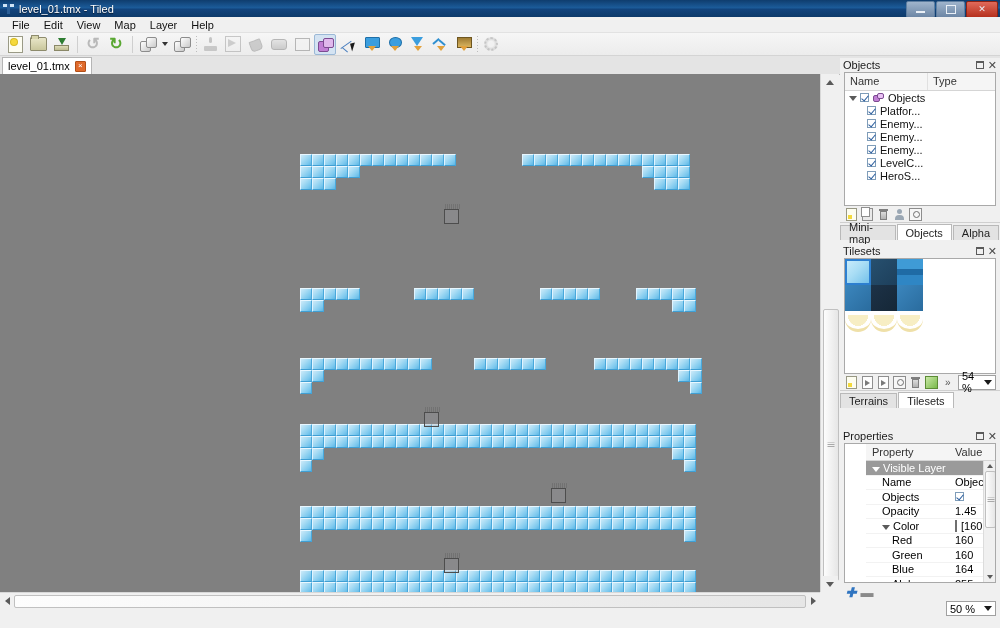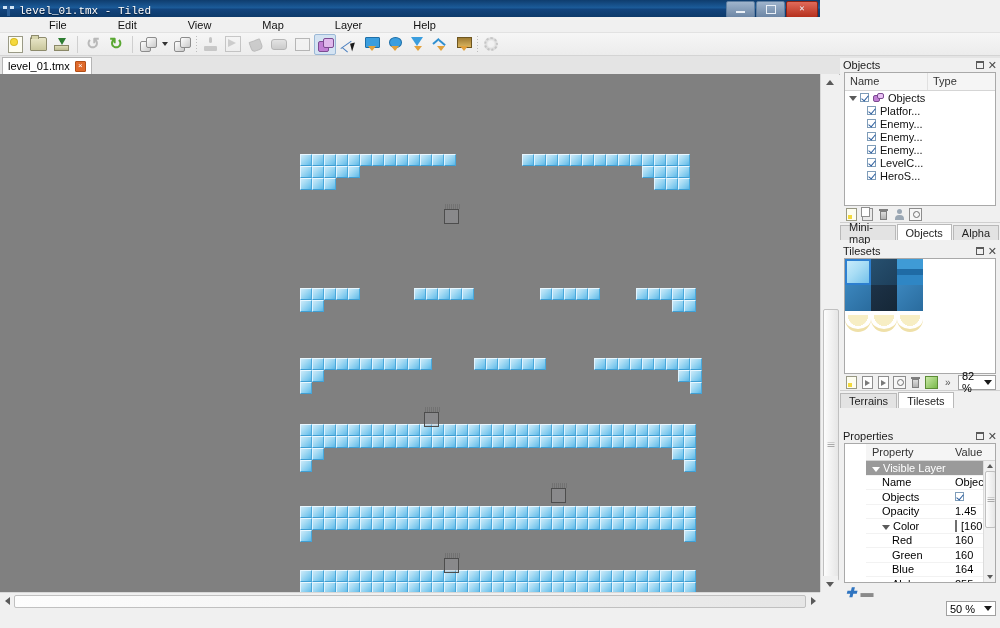--- a/index.html
+++ b/index.html
@@ -5,44 +5,44 @@
   html,body{margin:0;padding:0;}
   body{
     width:1000px;height:628px;overflow:hidden;
     font-family:"Liberation Sans", sans-serif;font-size:11px;
     color:#000;background:#f0f0f0;
   }
   #app{position:relative;width:1000px;height:628px;}
 
   
   .titlebar{
-    position:absolute;left:0;top:0;width:820px;height:17px;
+    position:absolute;left:0;top:0;width:1000px;height:17px;
     background:linear-gradient(to bottom,#0f3d6e 0%,#1b5b99 45%,#12447d 55%,#0d3a6a 100%);
-    display:flex;align-items:flex-end;font-family:Liberation Mono, monospace;
+    display:flex;align-items:center;
   }
   .tb-icon{width:12px;height:12px;margin:0 4px 0 3px;position:relative;flex:0 0 auto;}
   .tb-icon .t1{position:absolute;left:0;top:1px;width:11px;height:3px;background:#cfe4f5;}
   .tb-icon .t2{position:absolute;left:4px;top:1px;width:3px;height:10px;background:#2a5e97;}
   .tb-title{color:#fff;font-size:11px;text-shadow:0 1px 1px rgba(0,0,0,.6);}
   .tb-btns{position:absolute;right:2px;top:1px;display:flex;gap:1px;}
   .tb-btn{width:27px;height:15px;border:1px solid #5e7ea0;border-radius:2px;
     background:linear-gradient(to bottom,#9fb4cc,#6c86a5);
     display:flex;align-items:center;justify-content:center;color:#e8eef5;font-size:9px;}
   .tb-btn.close{background:linear-gradient(to bottom,#e06a5a,#b5301d);border-color:#8e2414;width:30px;}
   .tb-btn .gl{display:block;line-height:1;}
   .min-gl{width:9px;height:2px;background:#e9eff6;margin-top:5px;}
   .max-gl{width:8px;height:7px;border:1px solid #e9eff6;background:transparent;}
 
   
   .menubar{
     position:absolute;left:0;top:17px;width:1000px;height:16px;
     background:#f0f0f0;border-bottom:1px solid #e2e2e2;
     display:flex;align-items:center;padding-left:5px;box-sizing:border-box;
   }
-  .menu-item{padding:1px 7px;font-size:11px;color:#111;cursor:default;margin-left:37px;}
+  .menu-item{padding:1px 7px;font-size:11px;color:#111;cursor:default;}
 
   
   .toolbar{
     position:absolute;left:0;top:33px;width:1000px;height:23px;
     background:linear-gradient(to bottom,#f6f6f6,#ececec);
     border-bottom:1px solid #d4d4d4;display:flex;align-items:center;padding-left:4px;box-sizing:border-box;
   }
   .tbtn{width:22px;height:21px;margin-right:1px;display:flex;align-items:center;justify-content:center;position:relative;}
   .tbtn.active{background:#d4e3f2;border:1px solid #9bb8d6;border-radius:2px;box-sizing:border-box;}
   .tsep{width:1px;height:17px;background:#cfcfcf;margin:0 4px;}
@@ -810,21 +810,21 @@
           <i class="mb-trash">
             <b class="lid"></b>
             <b class="bd"></b>
           </i>
         </span>
       <span class="minibtn">
           <i class="mb-green"></i>
         </span>
       <span style="position:absolute;left:105px;font-size:10px;color:#555;">»</span>
       <span class="zoomcombo" style="position:absolute;left:118px;width:38px;">
-        <span>82 %</span>
+        <span>54 %</span>
         <i class="zc-caret"></i>
       </span>
     </div>
     <div class="tabstrip">
       <div class="ptab">Terrains</div>
       <div class="ptab sel">Tilesets</div>
     </div>
   </div>
 
   <div class="dock" style="top:429px;height:199px;">

